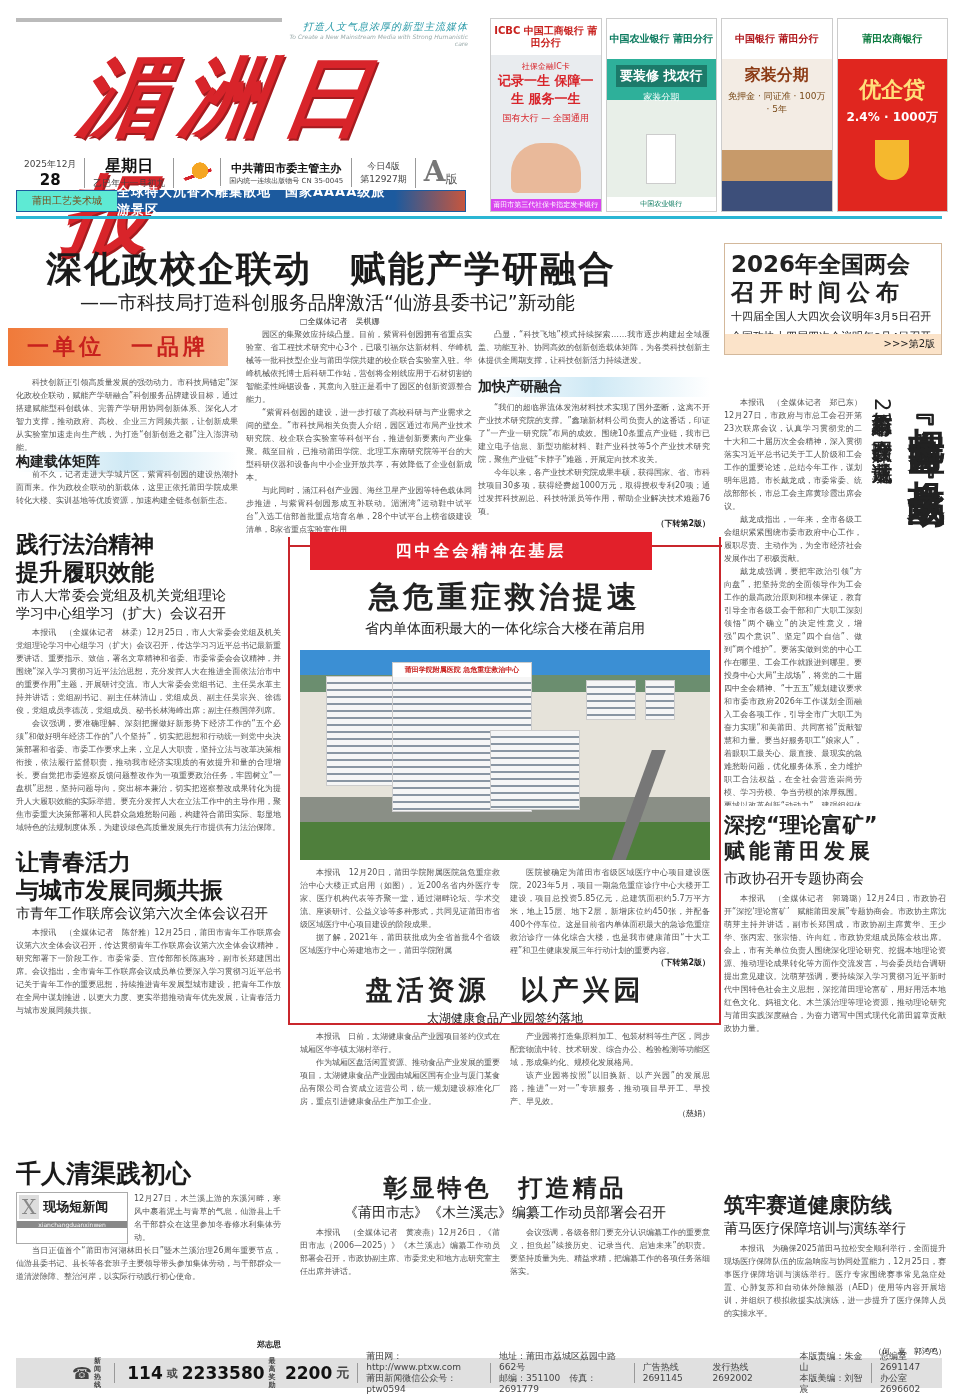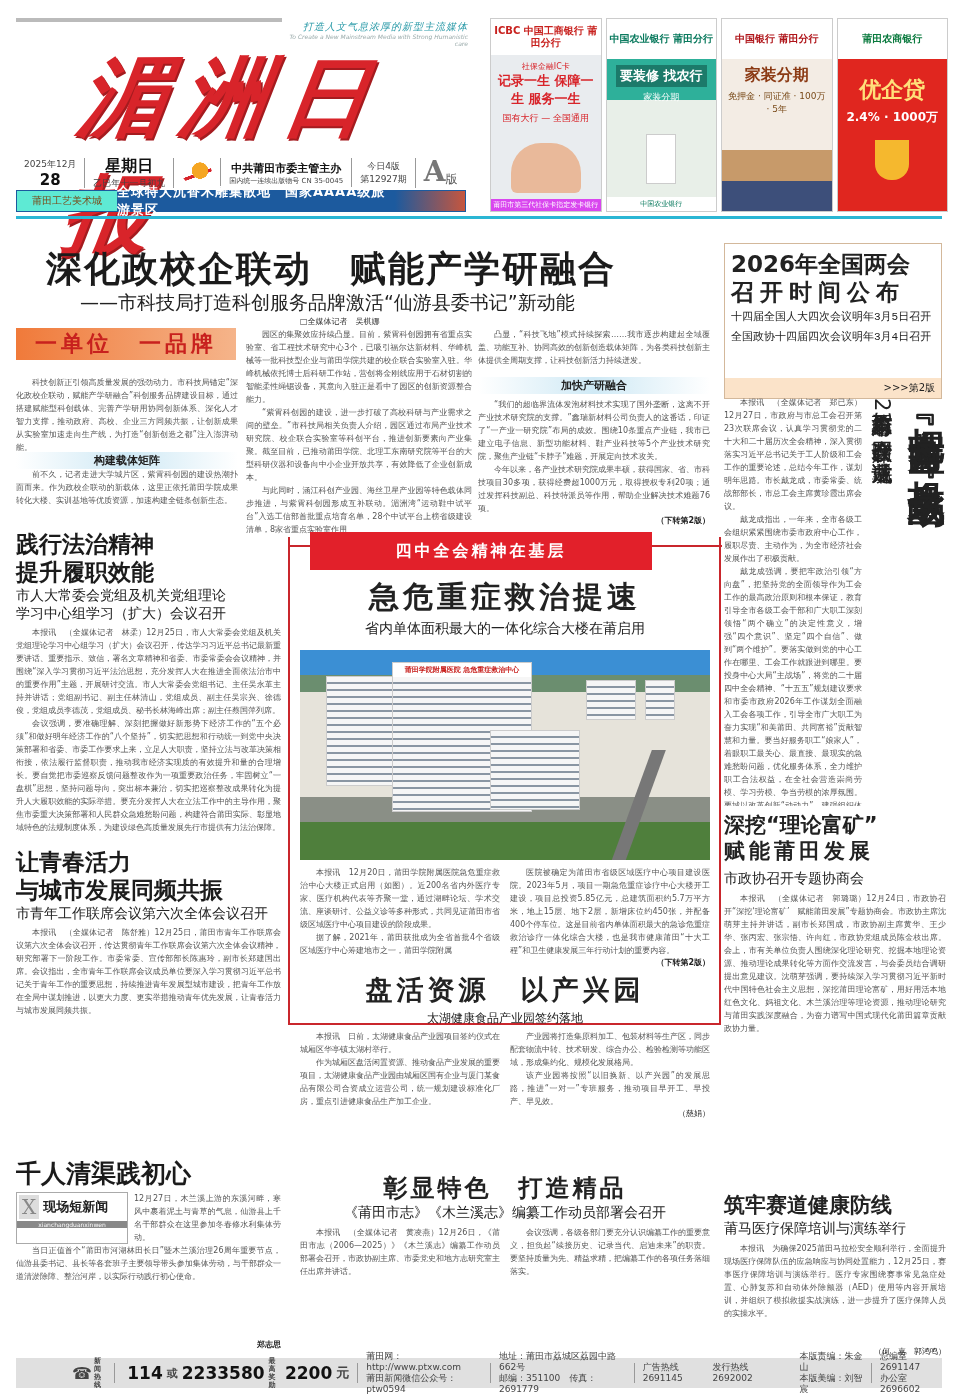--- a/index.html
+++ b/index.html
@@ -25,24 +25,24 @@
 .ad{flex:1;border:1px solid #ccc;display:flex;flex-direction:column;overflow:hidden}
 .ad .hdr{height:40px;background:#fff;font-size:10px;font-weight:bold;display:flex;align-items:center;justify-content:center;text-align:center;padding:2px;line-height:1.2}
 .ad .body{flex:1;display:flex;flex-direction:column;align-items:center;justify-content:flex-start;padding:6px 4px;text-align:center}
 .ad .t1{font-size:13px;font-weight:bold}
 .ad .t2{font-size:9px;margin-top:4px}
 .ad .foot{height:14px;font-size:7px;display:flex;align-items:center;justify-content:center}
 .rule-cyan{left:16px;top:216px;width:926px;height:3px;background:#2ab6d4}
 .h-main{left:46px;top:245px;font-size:36px;font-weight:bold;color:#1b1b1b;letter-spacing:2px}
 .h-sub{left:80px;top:290px;font-size:19px;color:#222}
 .byline{left:300px;top:316px;font-size:8px;color:#333}
-.brand-box{left:16px;top:328px;width:220px;height:32px;background:linear-gradient(90deg,#f07a3a,#f5b48a);display:flex;align-items:center;justify-content:center;font-size:22px;font-weight:bold;color:#c8211e;letter-spacing:4px}
+.brand-box{left:8px;top:328px;width:220px;height:38px;background:linear-gradient(90deg,#f07a3a,#f5b48a);display:flex;align-items:center;justify-content:center;font-size:22px;font-weight:bold;color:#c8211e;letter-spacing:4px}
 .col-text{font-size:8px;line-height:13px;color:#555;text-indent:2em;text-align:justify}
-.subhead{font-size:11px;font-weight:bold;text-align:center;color:#222;background:linear-gradient(90deg,transparent,#cfe9f5,transparent);padding:1px 0}
-.lianghui{left:724px;top:243px;width:218px;height:156px;border:1px solid #d3b89b}
+.subhead{font-size:14px;font-weight:bold;text-align:left;color:#222;background:linear-gradient(90deg,transparent,#cfe9f5,transparent);padding:1px 0}
+.lianghui{left:724px;top:243px;width:218px;height:112px;border:1px solid #d3b89b}
 .lianghui .t{font-size:23px;font-weight:bold;line-height:28px;padding:6px 6px 0}
 .lianghui .s{font-family:Liberation Mono, monospace;font-size:11px;line-height:18px;padding:2px 6px}
 .lianghui .jump{position:absolute;left:0;right:0;bottom:0;height:20px;background:#fbe3c9;font-size:10px;text-align:right;padding:3px 6px}
 .h-left{font-size:23px;font-weight:bold;line-height:28px;color:#1b1b1b}
 .h-left-sub{font-size:14px;line-height:18px;color:#222}
 .frame{left:288px;top:537px;width:433px;height:488px;border:2px solid #c9262c;border-top:none}
 .frame-top-l{left:288px;top:545px;width:22px;height:2px;background:#c9262c}
 .frame-top-r{left:652px;top:545px;width:70px;height:2px;background:#c9262c}
 .red-tag{left:310px;top:532px;width:342px;height:38px;background:#e2202a;color:#fff;font-size:16px;font-weight:bold;display:flex;align-items:center;justify-content:center;letter-spacing:3px}
 .h-center{left:300px;top:577px;width:410px;text-align:center;font-size:30px;font-weight:bold;letter-spacing:4px}

